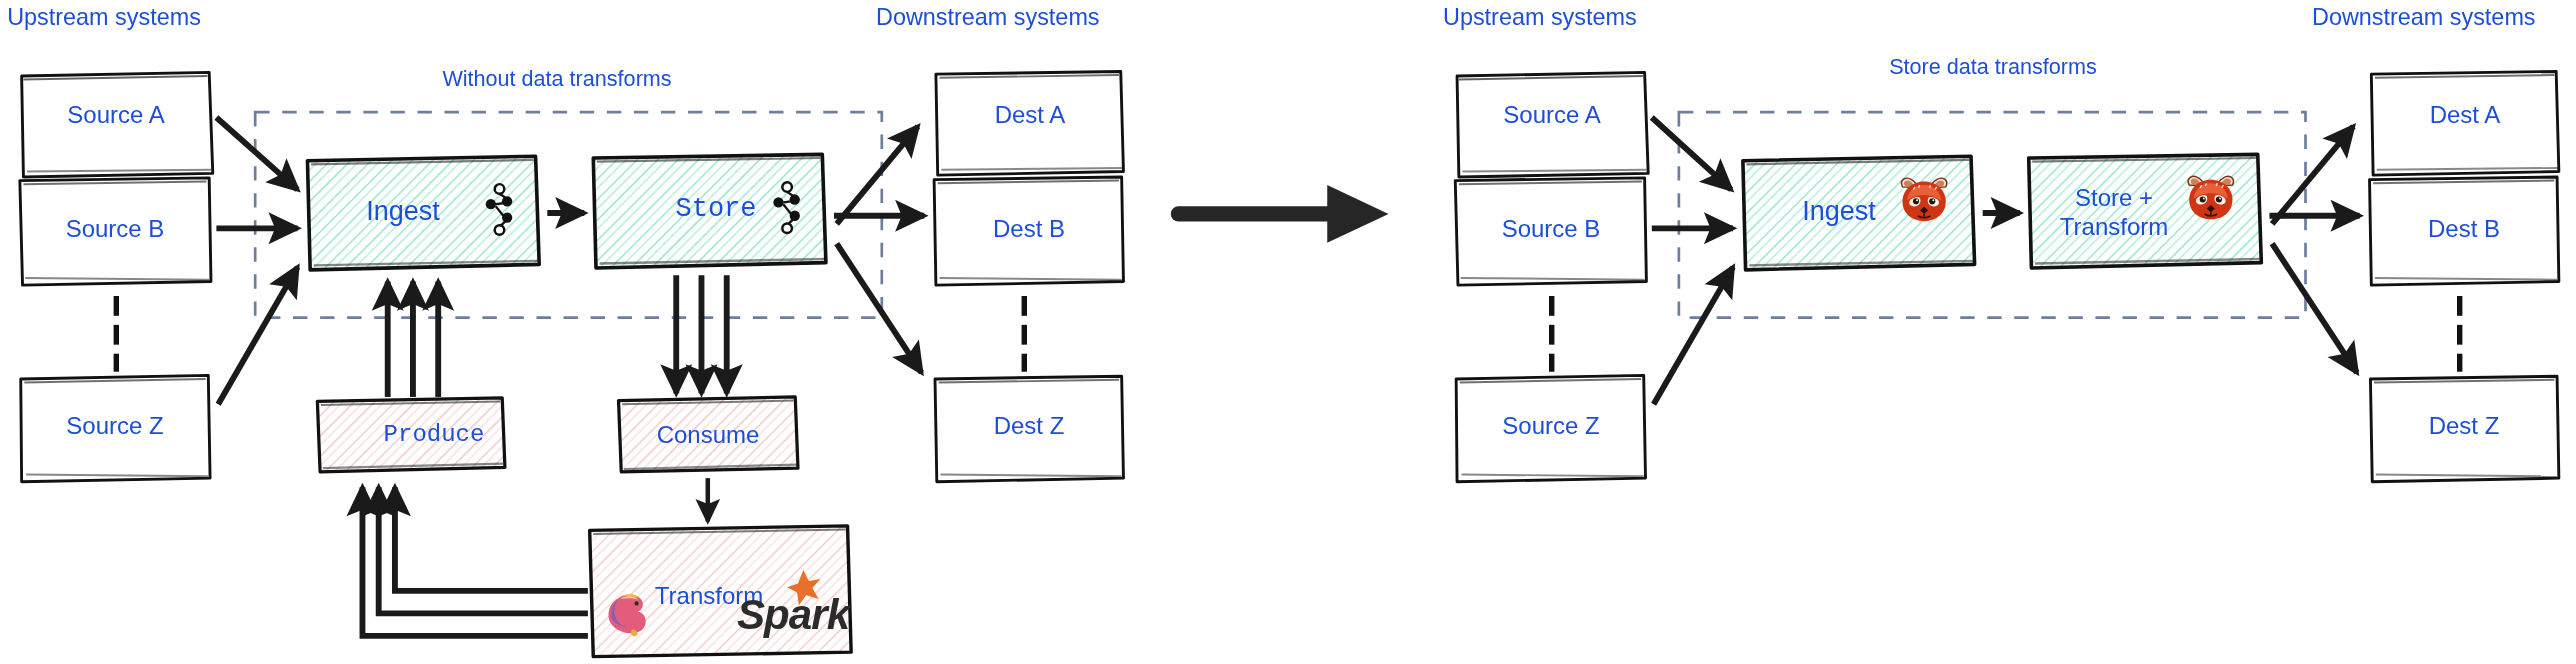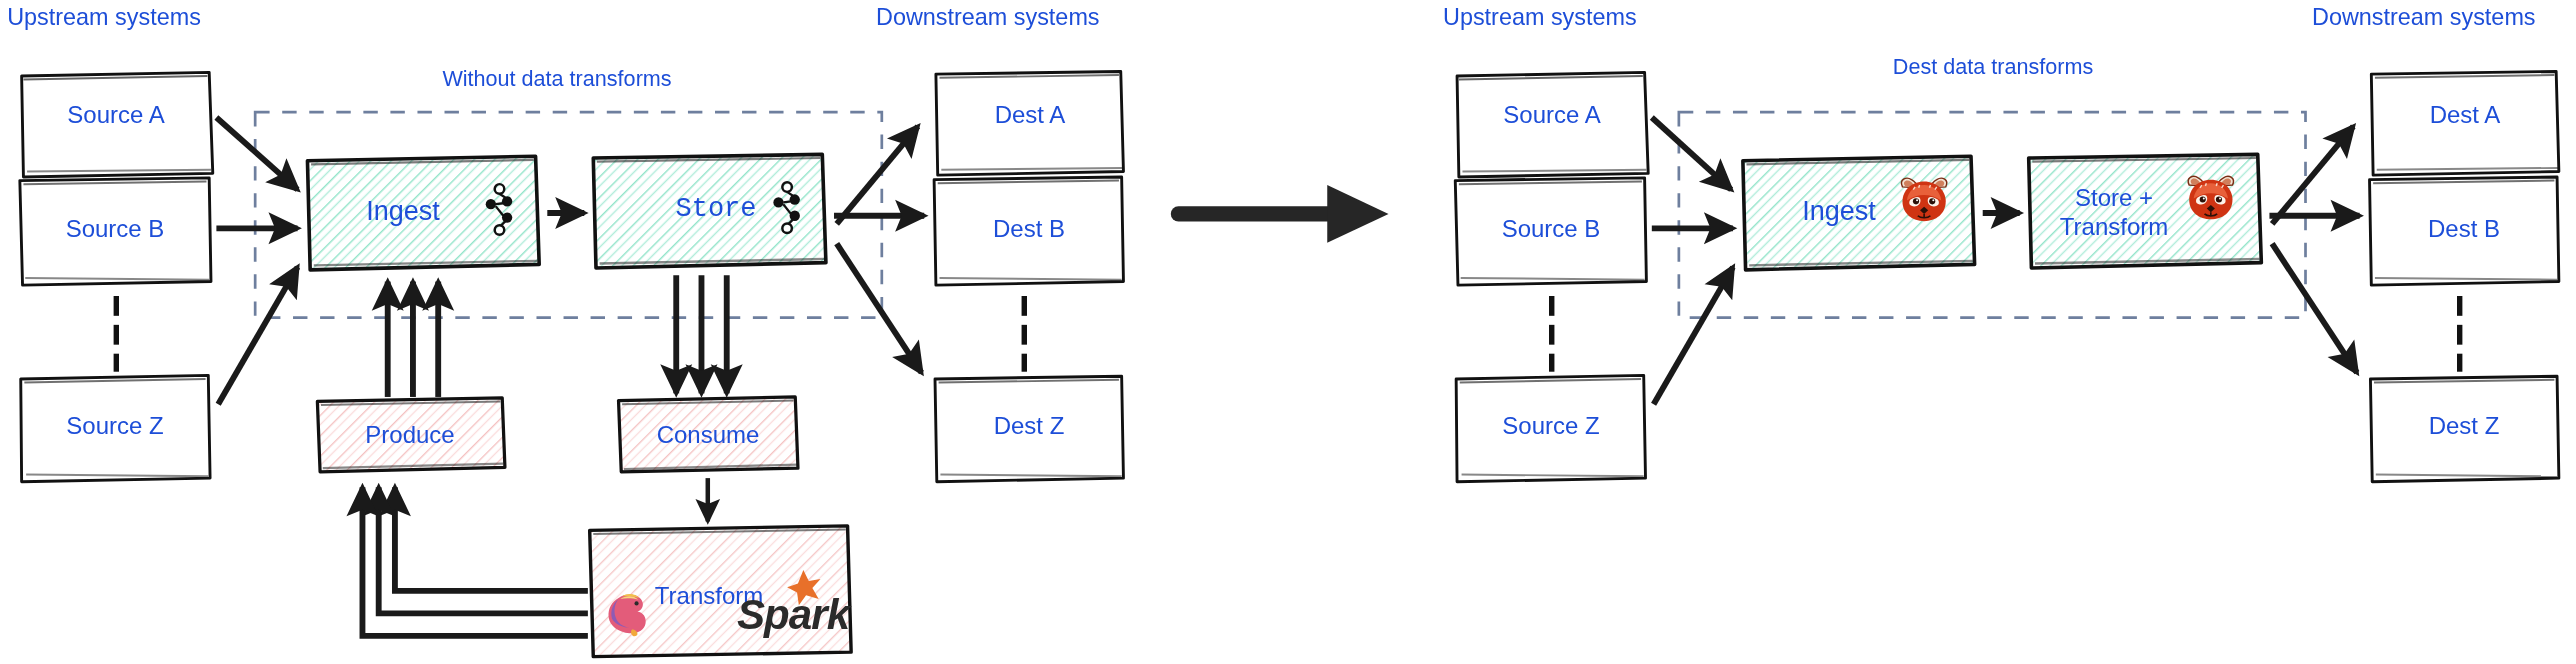--- a/index.html
+++ b/index.html
@@ -347,33 +347,33 @@
   <div class="lbl sec-head" style="left:876px;top:3.6px;">Downstream systems</div>
   <div class="lbl diag-title ctr" style="left:557px;top:67px;margin-top:12px;">Without data transforms</div>
 
   <div class="lbl node-lbl ctr" style="left:116px;top:115px;">Source A</div>
   <div class="lbl node-lbl ctr" style="left:115px;top:229px;">Source B</div>
   <div class="lbl node-lbl ctr" style="left:115px;top:426px;">Source Z</div>
 
   <div class="lbl big-lbl ctr" style="left:403px;top:211px;">Ingest</div>
   <div class="lbl big-lbl ctr" style="left:716px;top:209px;font-family:Liberation Mono, monospace;">Store</div>
 
-  <div class="lbl node-lbl ctr" style="left:410px;top:435px;">Produce</div>
+  <div class="lbl node-lbl ctr" style="left:434px;top:435px;font-family:Liberation Mono, monospace;">Produce</div>
   <div class="lbl node-lbl ctr" style="left:708px;top:435px;">Consume</div>
   <div class="lbl node-lbl ctr" style="left:709px;top:596px;">Transform</div>
 
   <div class="lbl ctr" style="left:793px;top:615px;font-size:42px;font-style:italic;font-weight:700;letter-spacing:-0.9px;color:#2b2b2b;">Spark</div>
 
   <div class="lbl node-lbl ctr" style="left:1030px;top:115px;">Dest A</div>
   <div class="lbl node-lbl ctr" style="left:1029px;top:229px;">Dest B</div>
   <div class="lbl node-lbl ctr" style="left:1029px;top:426px;">Dest Z</div>
 
   <div class="lbl sec-head" style="left:1443px;top:3.6px;">Upstream systems</div>
   <div class="lbl sec-head" style="left:2312px;top:3.6px;">Downstream systems</div>
-  <div class="lbl diag-title ctr" style="left:1993px;top:67px;">Dest data transforms</div>
+  <div class="lbl diag-title ctr" style="left:1993px;top:67px;">Store data transforms</div>
 
   <div class="lbl node-lbl ctr" style="left:1552px;top:115px;">Source A</div>
   <div class="lbl node-lbl ctr" style="left:1551px;top:229px;">Source B</div>
   <div class="lbl node-lbl ctr" style="left:1551px;top:426px;">Source Z</div>
 
   <div class="lbl big-lbl ctr" style="left:1839px;top:211px;">Ingest</div>
 
   <div class="lbl node-lbl ctr" style="left:2114px;top:198px;">Store +</div>
   <div class="lbl node-lbl ctr" style="left:2114px;top:227px;">Transform</div>
 

